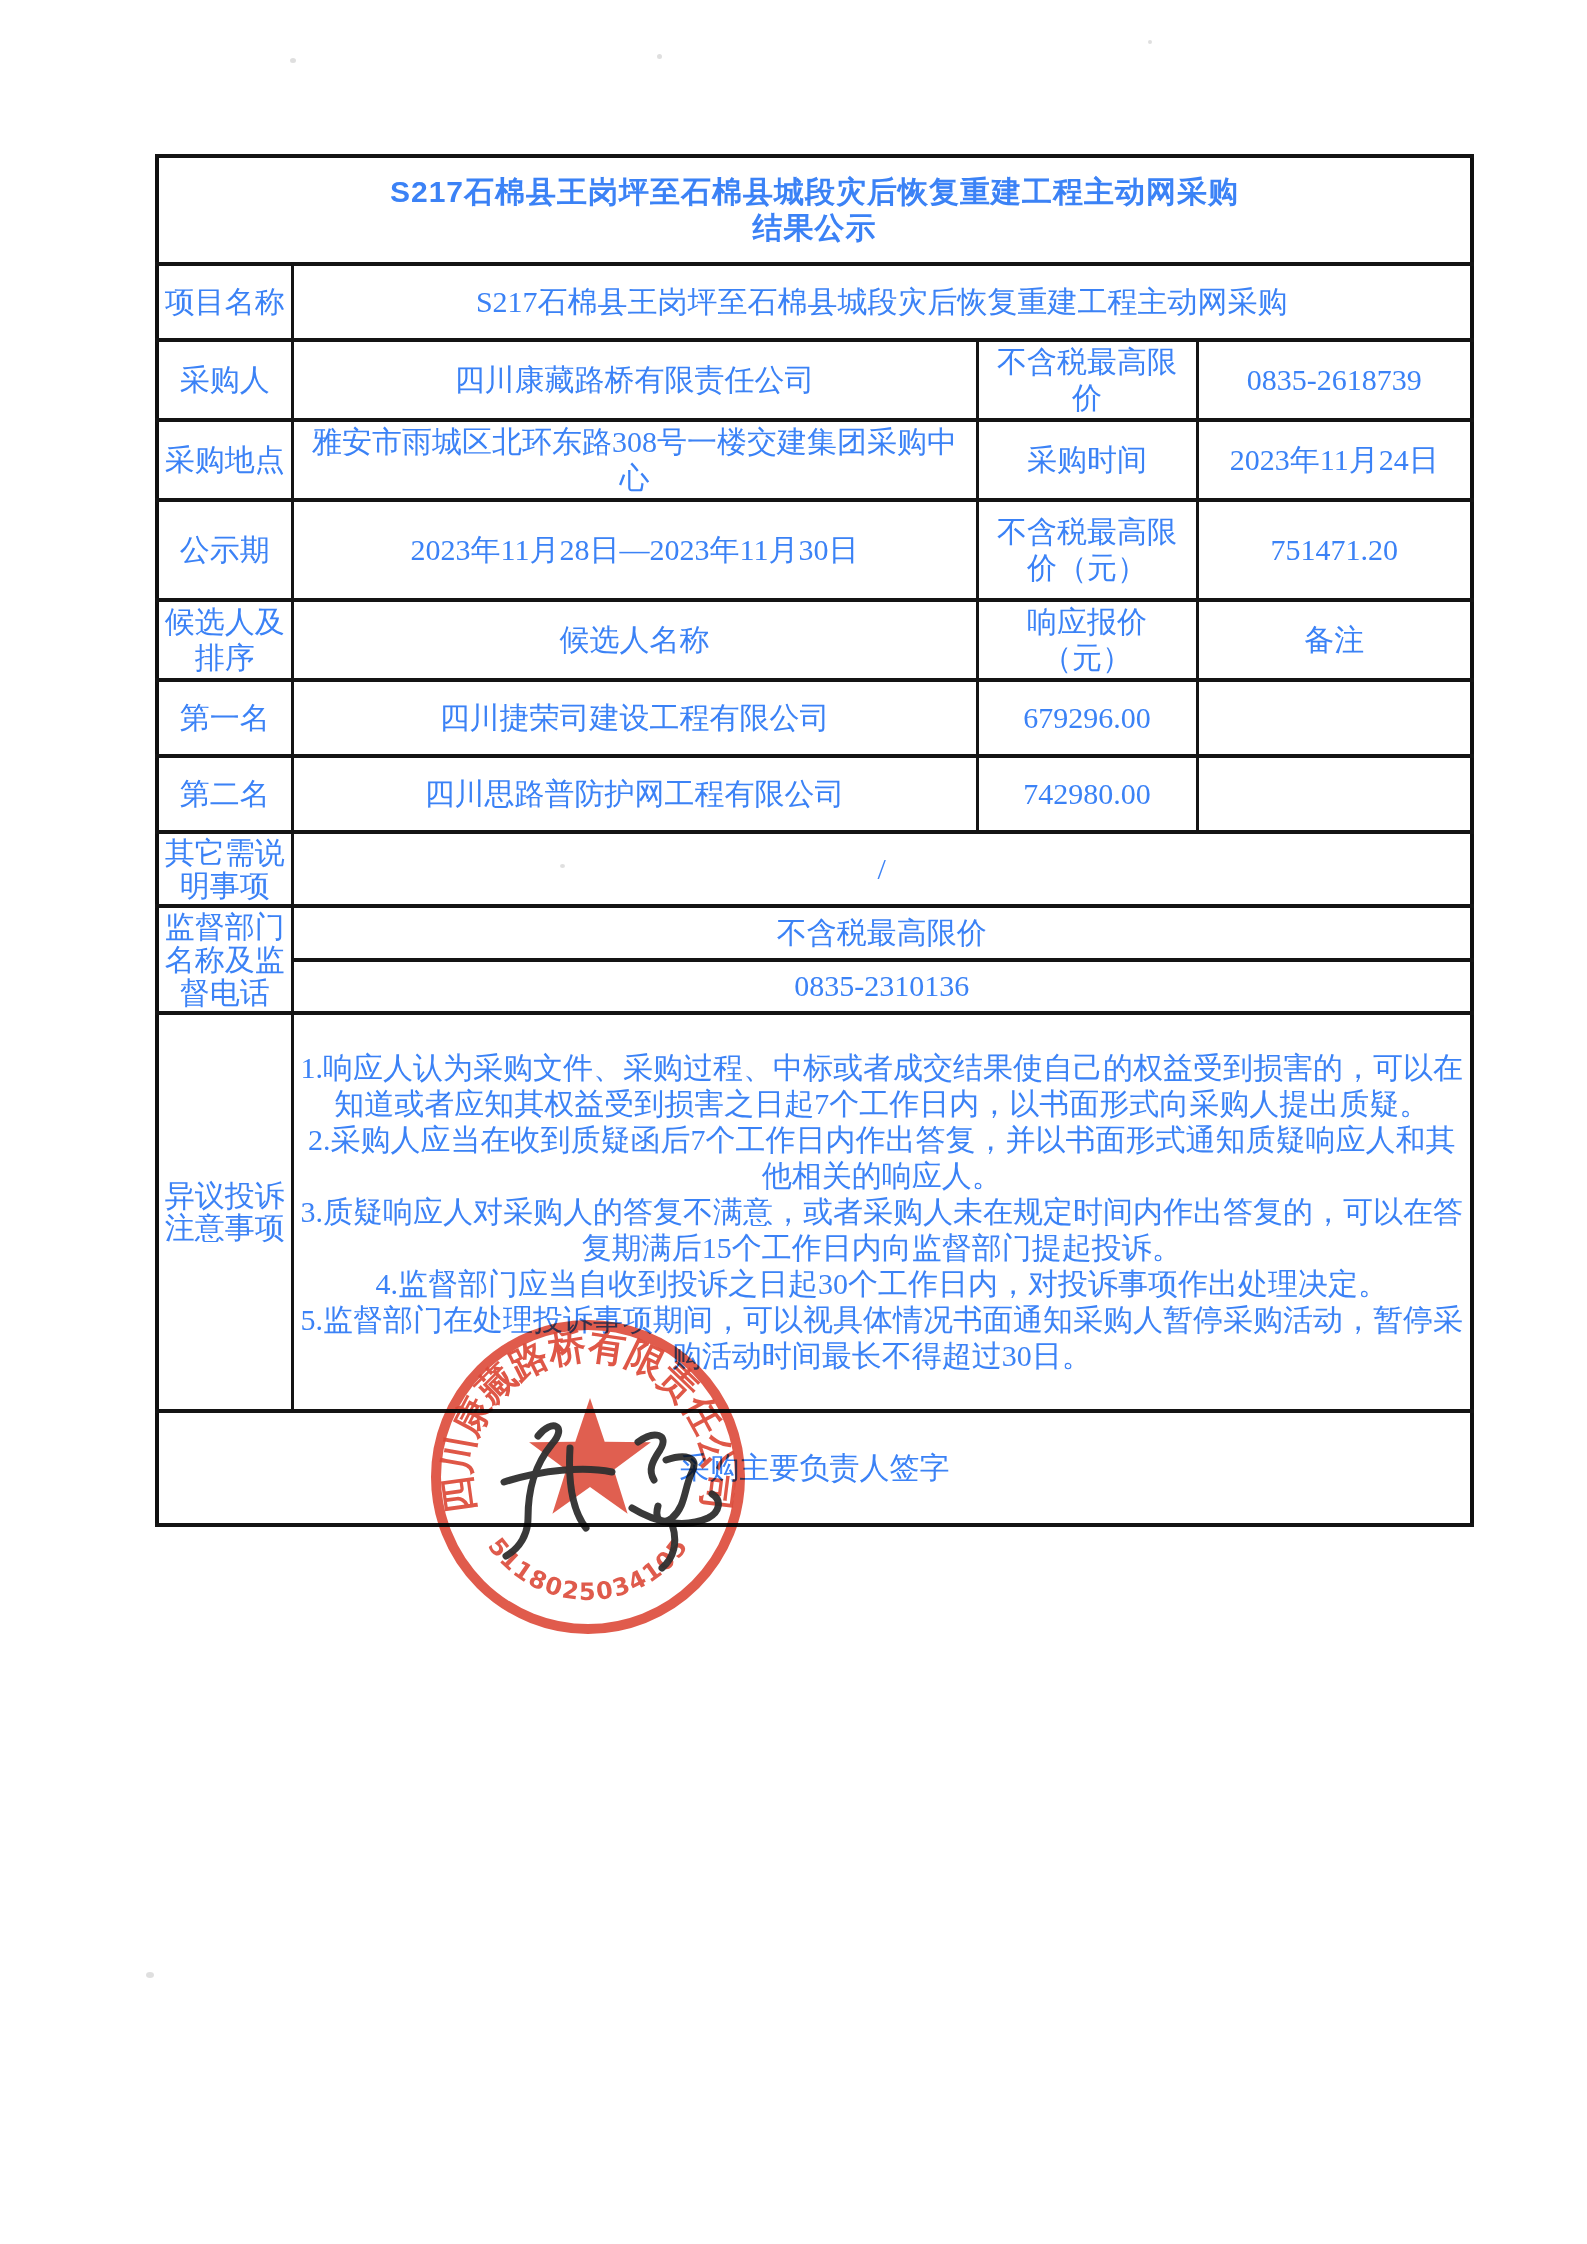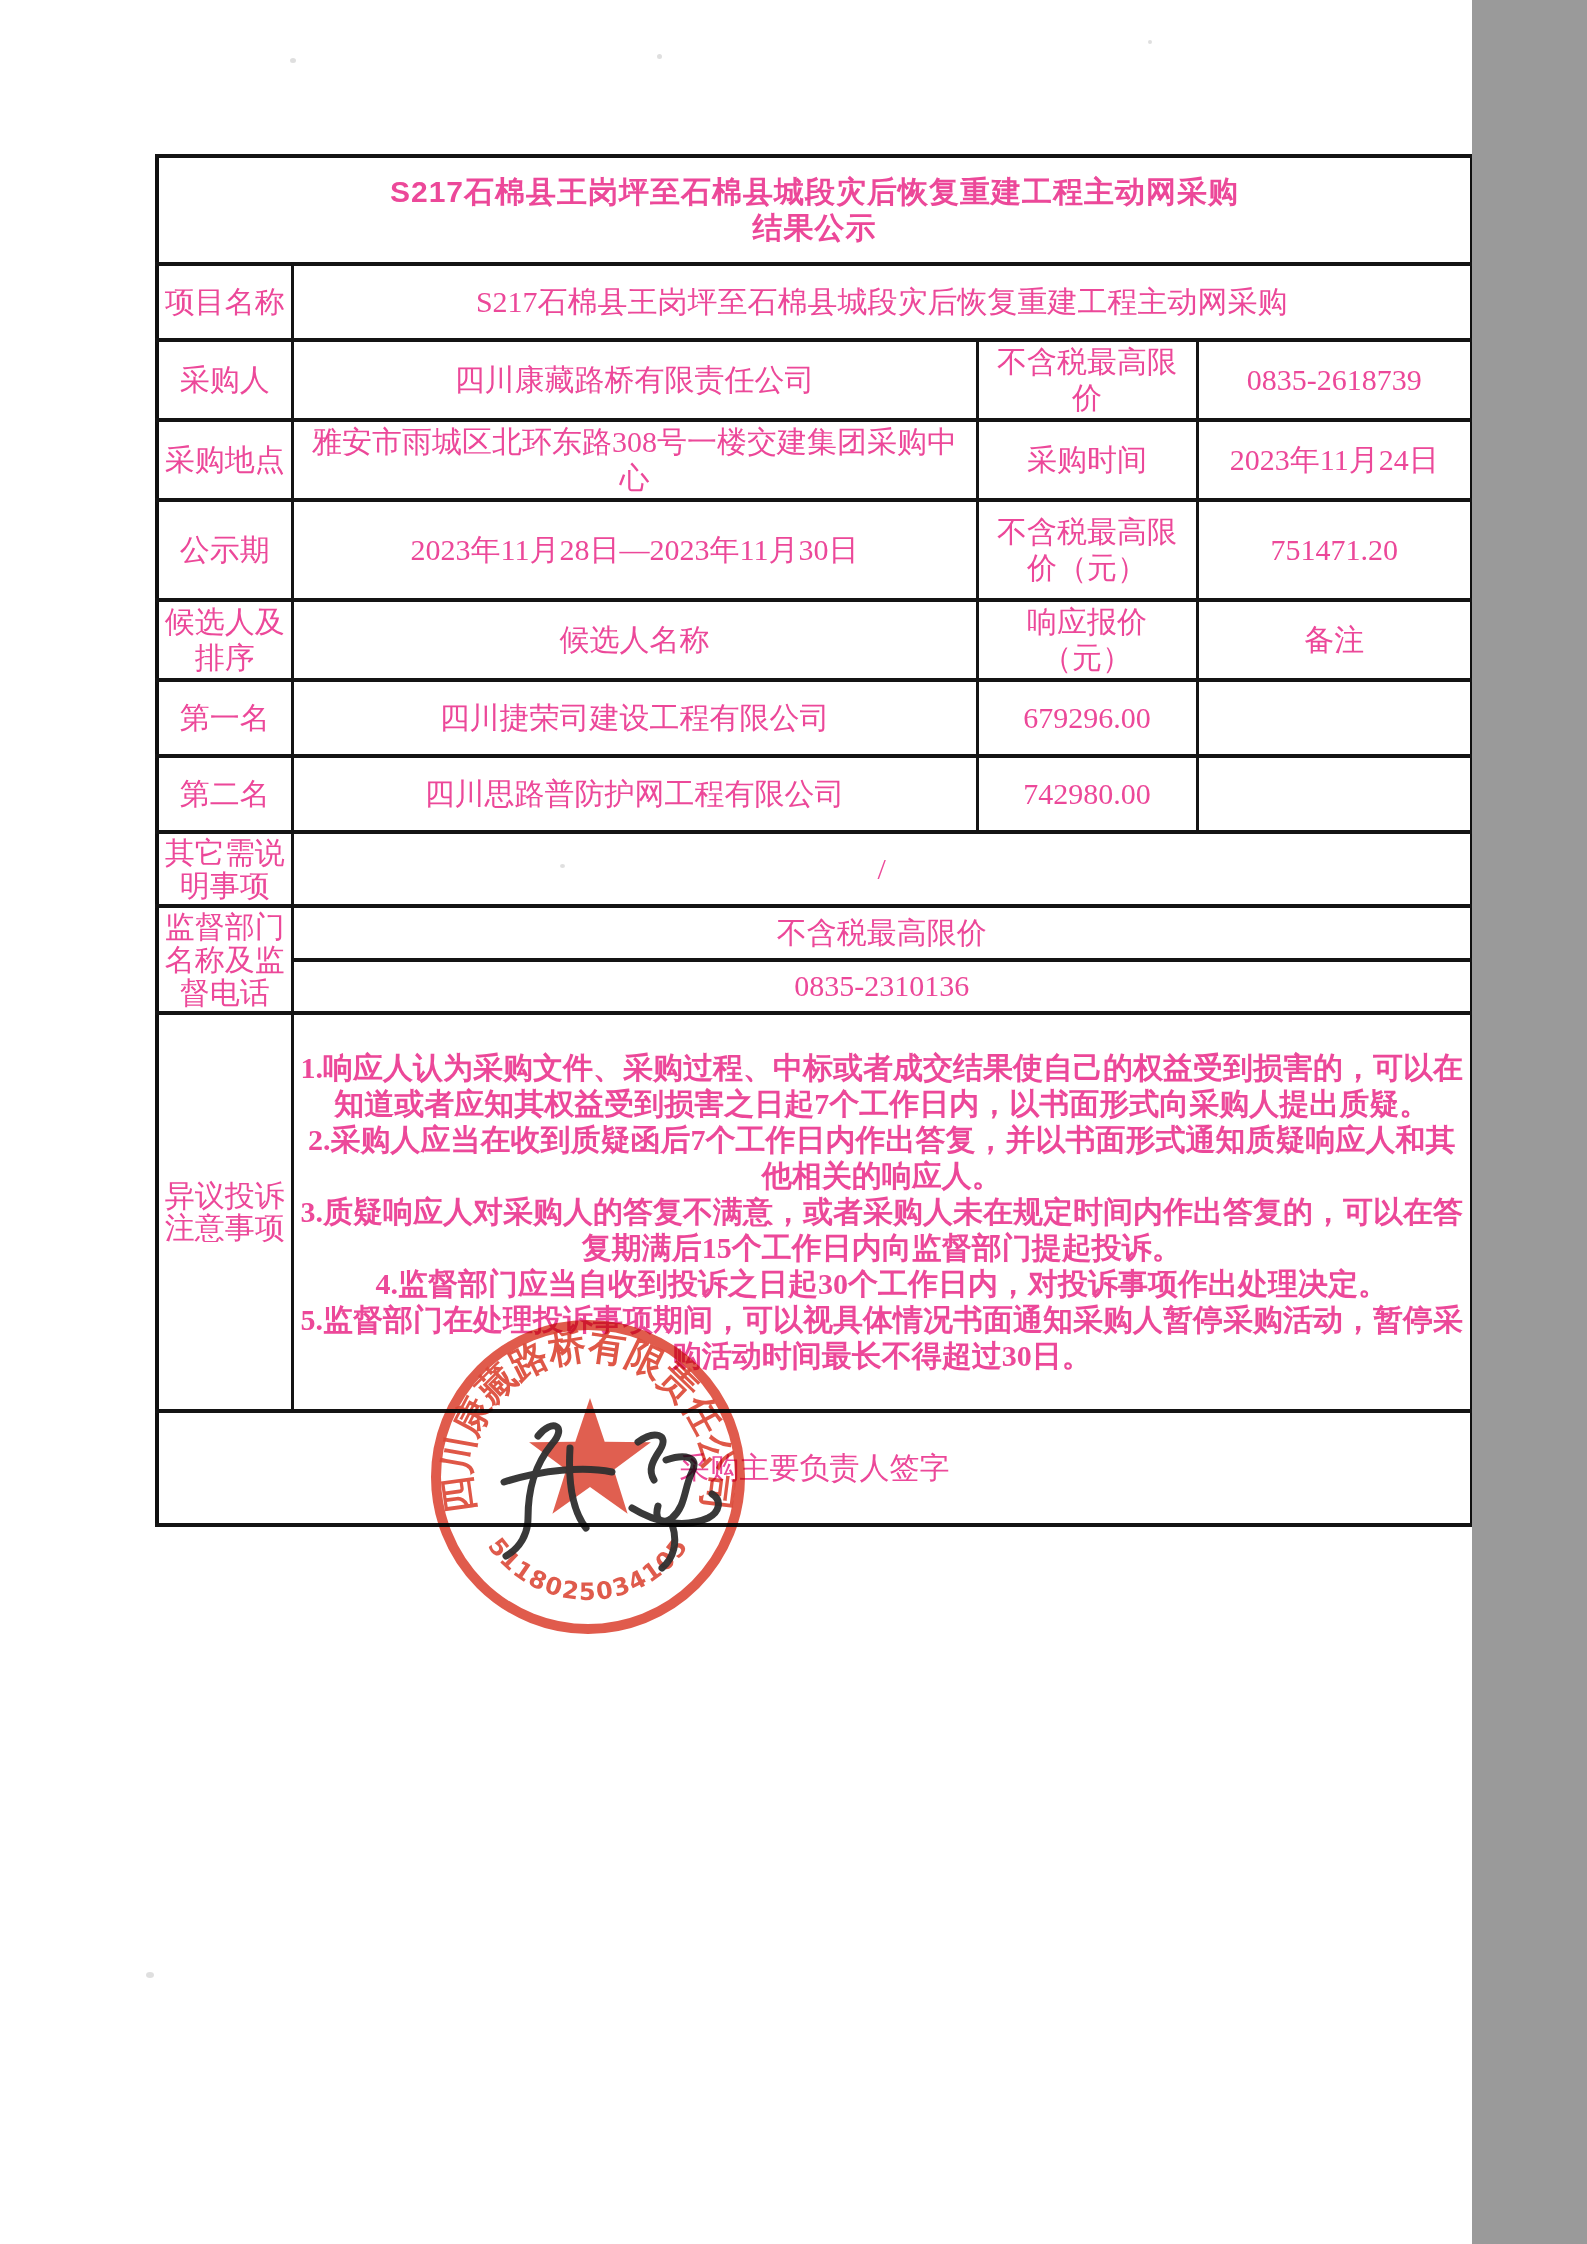--- a/index.html
+++ b/index.html
@@ -1,23 +1,23 @@
 <!DOCTYPE html>
 <html><head>
 <meta charset="utf-8">
 <style>
   html, body { margin: 0; padding: 0; background: #9a9a9a; }
   .page {
     position: relative;
-    width: 1472px;
+    width: 1587px;
     height: 2244px;
     background: #ffffff;
     overflow: hidden;
     font-family: "Liberation Serif", "DejaVu Serif", serif;
-    color: #ec4899;
+    color: #3b82f6;
   }
   table.doc {
     position: absolute;
     left: 155px;
     top: 154px;
     width: 1315px;
     border-collapse: collapse;
     table-layout: fixed;
     background: transparent;
   }
@@ -44,21 +44,21 @@
   }
   .val-small { font-size: 27px; }
   .loc-val { padding: 2px 2px; margin-left: 24px; }
   .objection-cell {
     text-align: justify;
     font-size: 30px;
     line-height: 44px;
     padding: 8px 14px 8px 12px;
     vertical-align: top;
   }
-  .objection-cell p { margin: 0; font-weight: bold; }
+  .objection-cell p { margin: 0; }
   .sign-cell {
     text-align: left;
     padding-left: 8px;
     font-size: 31px;
   }
   .label-col { padding: 2px 2px; font-family: Liberation Serif, serif; }
   .seal {
     position: absolute;
     left: 420px;
     top: 1310px;

